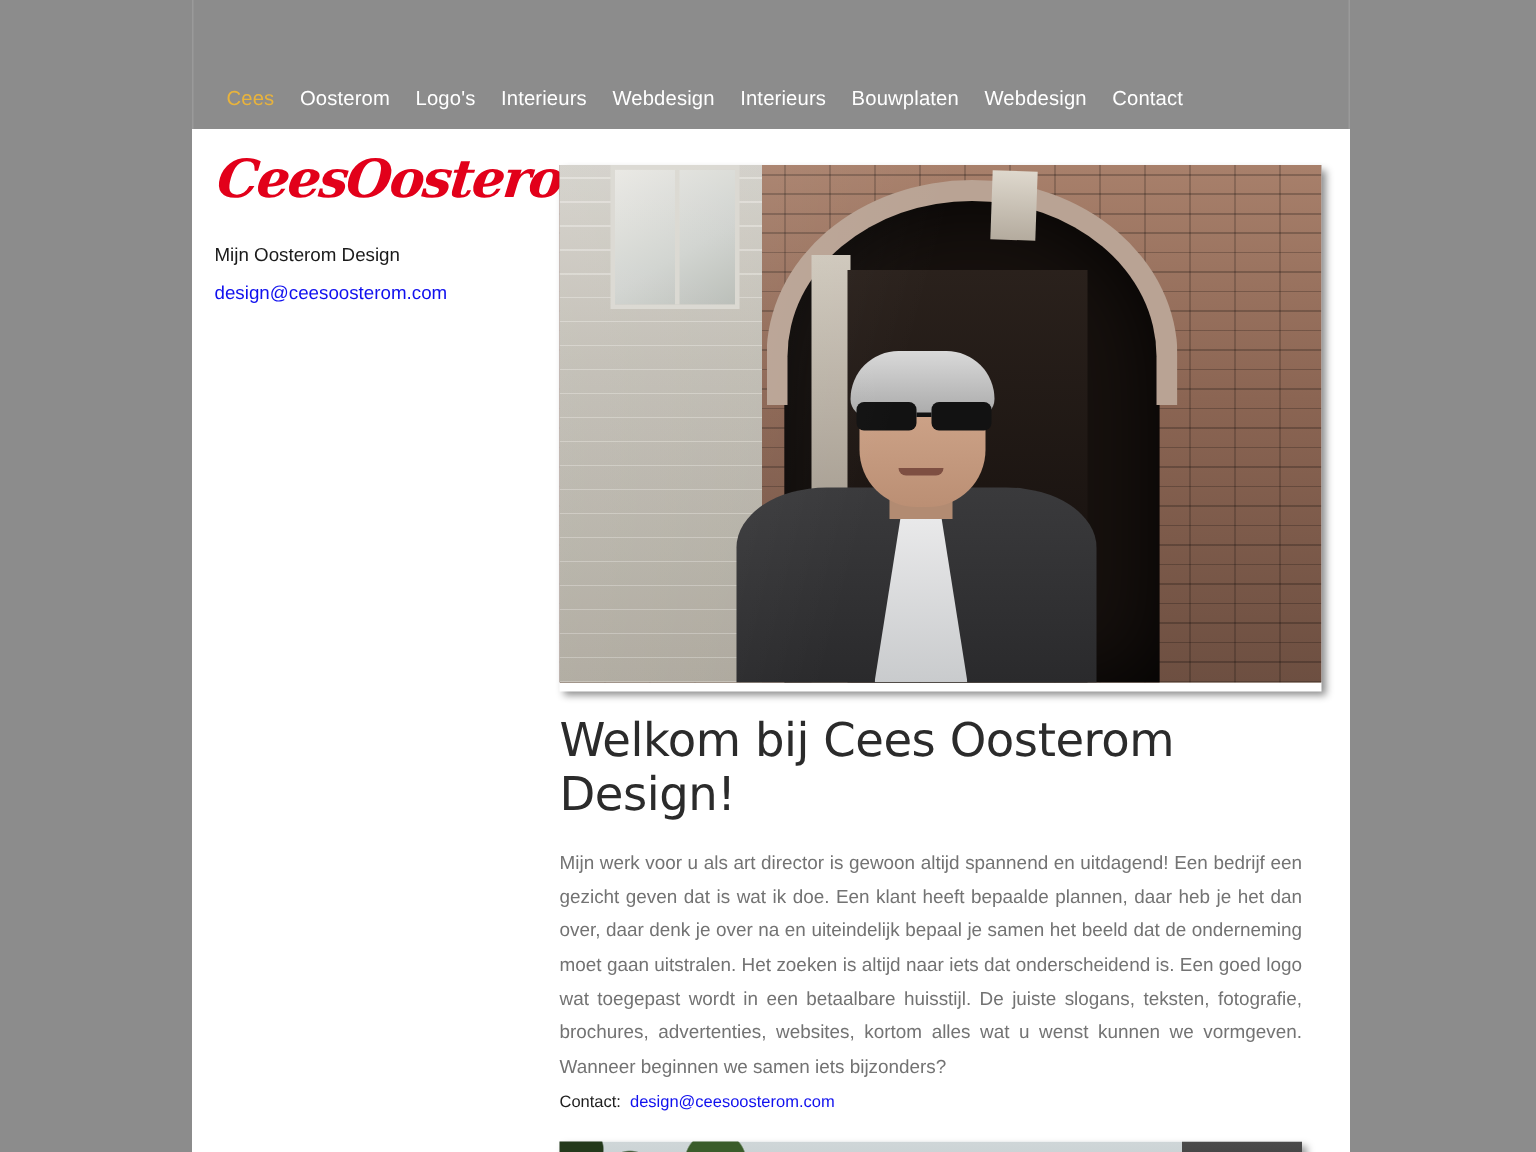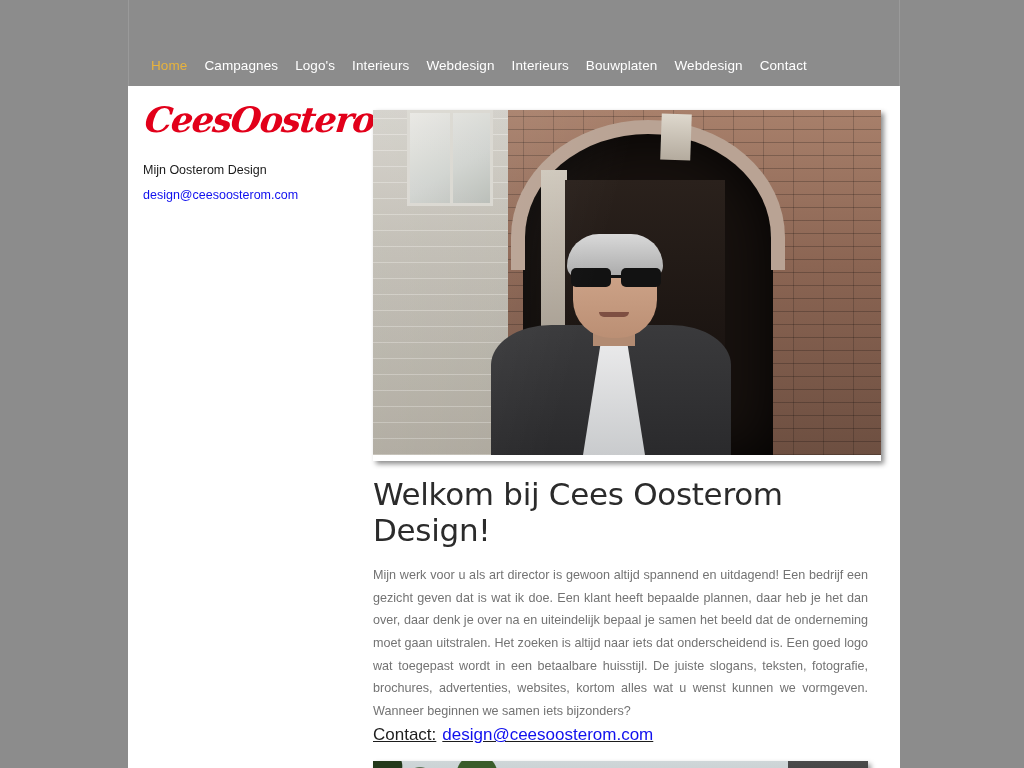--- a/index.html
+++ b/index.html
@@ -277,24 +277,23 @@
   .body-text {
     margin: 16px 0 0 0;
     font-size: 12.6px;
     line-height: 22.6px;
     color: #737373;
     text-align: justify;
     width: 495px;
   }
   .contact-line {
     margin: 2px 0 0 0;
-    font-size: 17px;
+    font-size: 11px;
     line-height: 22.6px;
     color: #1d1d1d;
-    text-decoration: underline;
   }
   .contact-line a {
     color: #1010ee;
     text-decoration: none;
     cursor: pointer;
     margin-left: 6px;
   }
 
   .photo2 {
     position: relative;
@@ -317,22 +316,22 @@
     background: linear-gradient(180deg,#4b4b4b 0%, #2d2d2d 100%); }
 </style>
 </head>
 <body>
 
 <div id="page">
   <div class="site">
 
     <div class="navbar">
       <div class="nav-items">
-        <a class="nav-item active" href="#">Home</a>
-        <a class="nav-item" href="#">Campagnes</a>
+        <a class="nav-item active" href="#">Cees</a>
+        <a class="nav-item" href="#">Oosterom</a>
         <a class="nav-item" href="#">Logo's</a>
         <a class="nav-item" href="#">Interieurs</a>
         <a class="nav-item" href="#">Webdesign</a>
         <a class="nav-item" href="#">Interieurs</a>
         <a class="nav-item" href="#">Bouwplaten</a>
         <a class="nav-item" href="#">Webdesign</a>
         <a class="nav-item" href="#">Contact</a>
       </div>
     </div>
 

